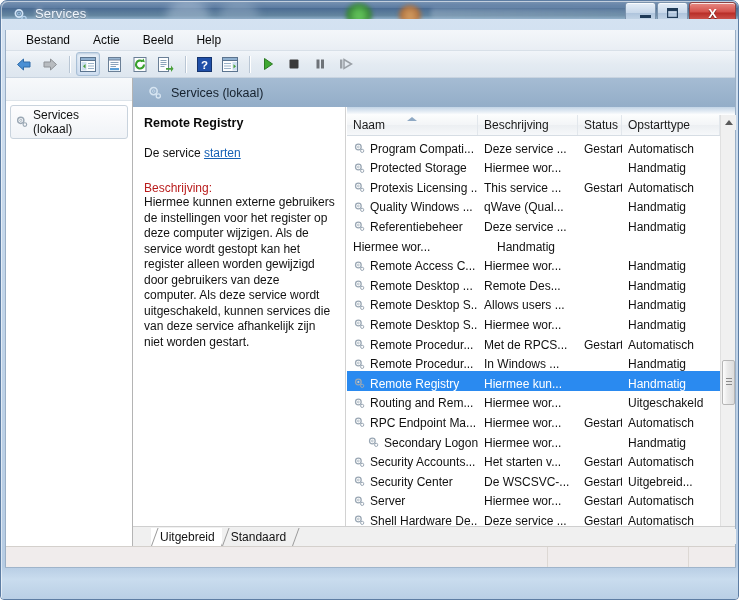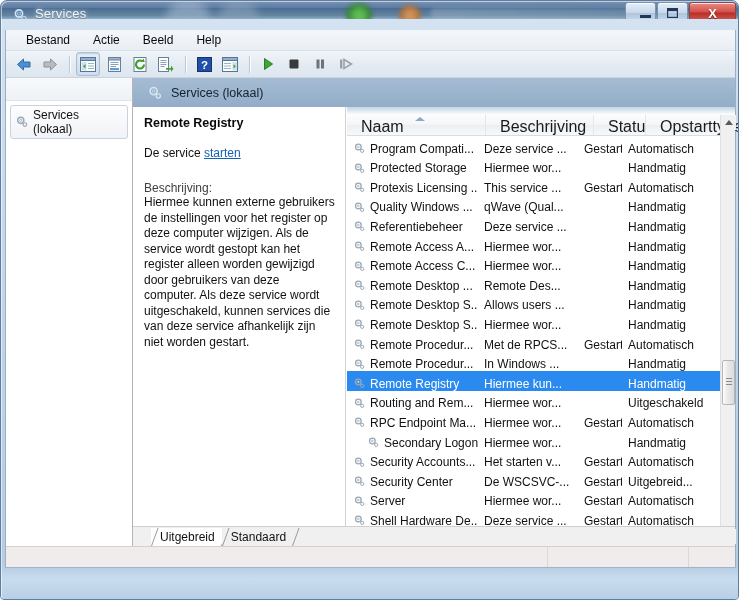--- a/index.html
+++ b/index.html
@@ -193,21 +193,21 @@
     box-sizing: border-box;
     padding: 9px 10px 0 11px;
     border-right: 1px solid #d2d2d2;
   }
   #detail-title {
     font-size: 12.5px; font-weight: bold; color: #0a0a0a;
     margin-bottom: 16px;
   }
   #detail-action { font-size: 12px; color: #111; margin-bottom: 21px; }
   #detail-action a { color: #1560b4; text-decoration: underline; cursor: pointer; }
-  #detail-desc-label { font-size: 12px; color: #404040; }
+  #detail-desc-label { font-size: 12px; color: #b91c1c; }
   #detail-desc { font-size: 12px; color: #111; line-height: 15.5px; }
 
   
   #listview {
     position: absolute; left: 214px; top: 29px;
     width: 388px; height: 460px;
     background: #ffffff;
     box-sizing: border-box;
   }
   #list-topfade {
@@ -216,27 +216,26 @@
   }
   #list-header {
     position: absolute; left: 0; top: 8px;
     width: 373px; height: 21px;
     display: flex;
     background: linear-gradient(to bottom,#fcfdfd 0%,#f3f5f7 48%,#eceff2 50%,#f6f8fa 100%);
     border-bottom: 1px solid #d6dde4;
     box-sizing: border-box;
   }
   .hcell {
-    font-size: 16px; color: #1a1a1a;
+    font-size: 12px; color: #1a1a1a;
     padding: 3px 0 0 6px;
     border-right: 1px solid #e2e7ec;
     box-sizing: border-box;
     position: relative;
     overflow: hidden;
-    margin-left: 8px;
   }
   .hcell.sorted::after {
     content: ""; position: absolute; left: 50%; top: 2px;
     margin-left: -5px;
     border-left: 5px solid transparent;
     border-right: 5px solid transparent;
     border-bottom: 4px solid #8fa9c4;
   }
   #rows {
     position: absolute; left: 0; top: 29px;
@@ -615,28 +614,20 @@
                   <circle cx="7" cy="6.5" r="1.2" fill="#ffffff" stroke="#9aa7b4" stroke-width="0.9"></circle>
                   <circle cx="12" cy="11.6" r="2.1" fill="none" stroke="#9aa7b4" stroke-width="1.3"></circle>
                 </svg>
                 <span>Referentiebeheer</span>
               </div>
               <div class="cell" style="flex: 0 0 100px;">Deze service ...</div>
               <div class="cell" style="flex: 0 0 44px;"></div>
               <div class="cell" style="flex: 0 0 98px;">Handmatig</div>
             </div>
             <div class="row">
-              <div class="cell name" style="flex: 0 0 131px;">
-                <svg width="13" height="13" viewBox="0 0 17 17" class="svc-ico">
-                  <circle cx="7" cy="6.5" r="3.7" fill="none" stroke="#9aa7b4" stroke-width="1.7"></circle>
-                  <circle cx="7" cy="6.5" r="1.2" fill="#ffffff" stroke="#9aa7b4" stroke-width="0.9"></circle>
-                  <circle cx="12" cy="11.6" r="2.1" fill="none" stroke="#9aa7b4" stroke-width="1.3"></circle>
-                </svg>
-                <span>Remote Access A...</span>
-              </div>
               <div class="cell" style="flex: 0 0 100px;">Hiermee wor...</div>
               <div class="cell" style="flex: 0 0 44px;"></div>
               <div class="cell" style="flex: 0 0 98px;">Handmatig</div>
             </div>
             <div class="row">
               <div class="cell name" style="flex: 0 0 131px;">
                 <svg width="13" height="13" viewBox="0 0 17 17" class="svc-ico">
                   <circle cx="7" cy="6.5" r="3.7" fill="none" stroke="#9aa7b4" stroke-width="1.7"></circle>
                   <circle cx="7" cy="6.5" r="1.2" fill="#ffffff" stroke="#9aa7b4" stroke-width="0.9"></circle>
                   <circle cx="12" cy="11.6" r="2.1" fill="none" stroke="#9aa7b4" stroke-width="1.3"></circle>

